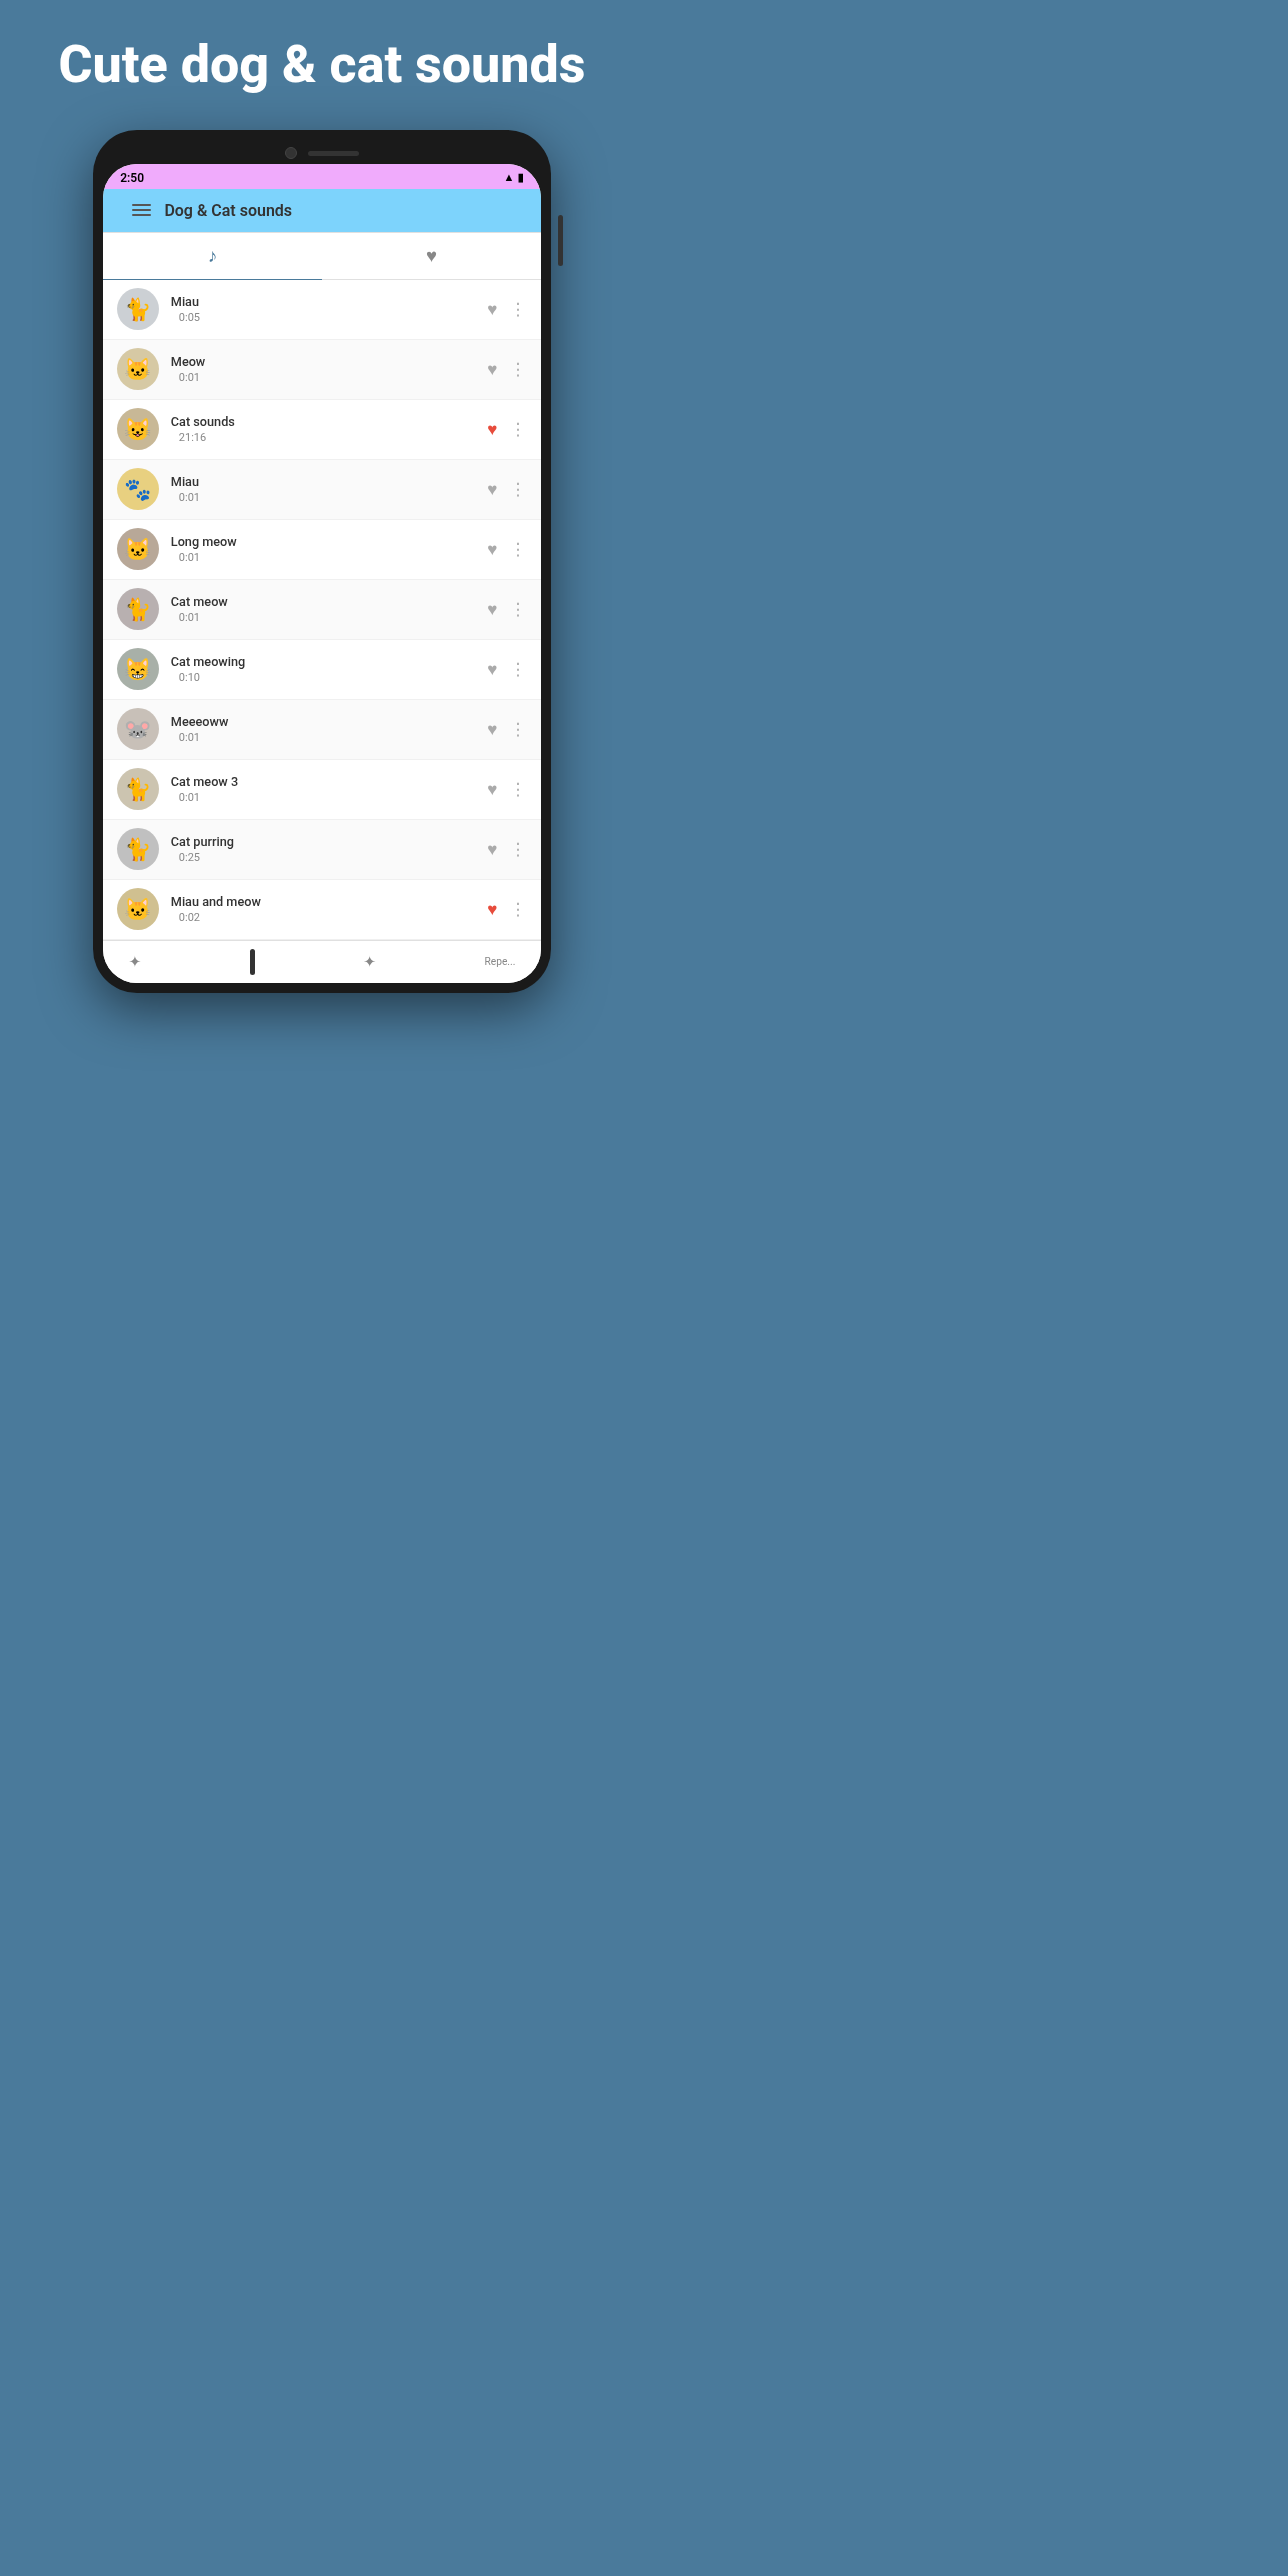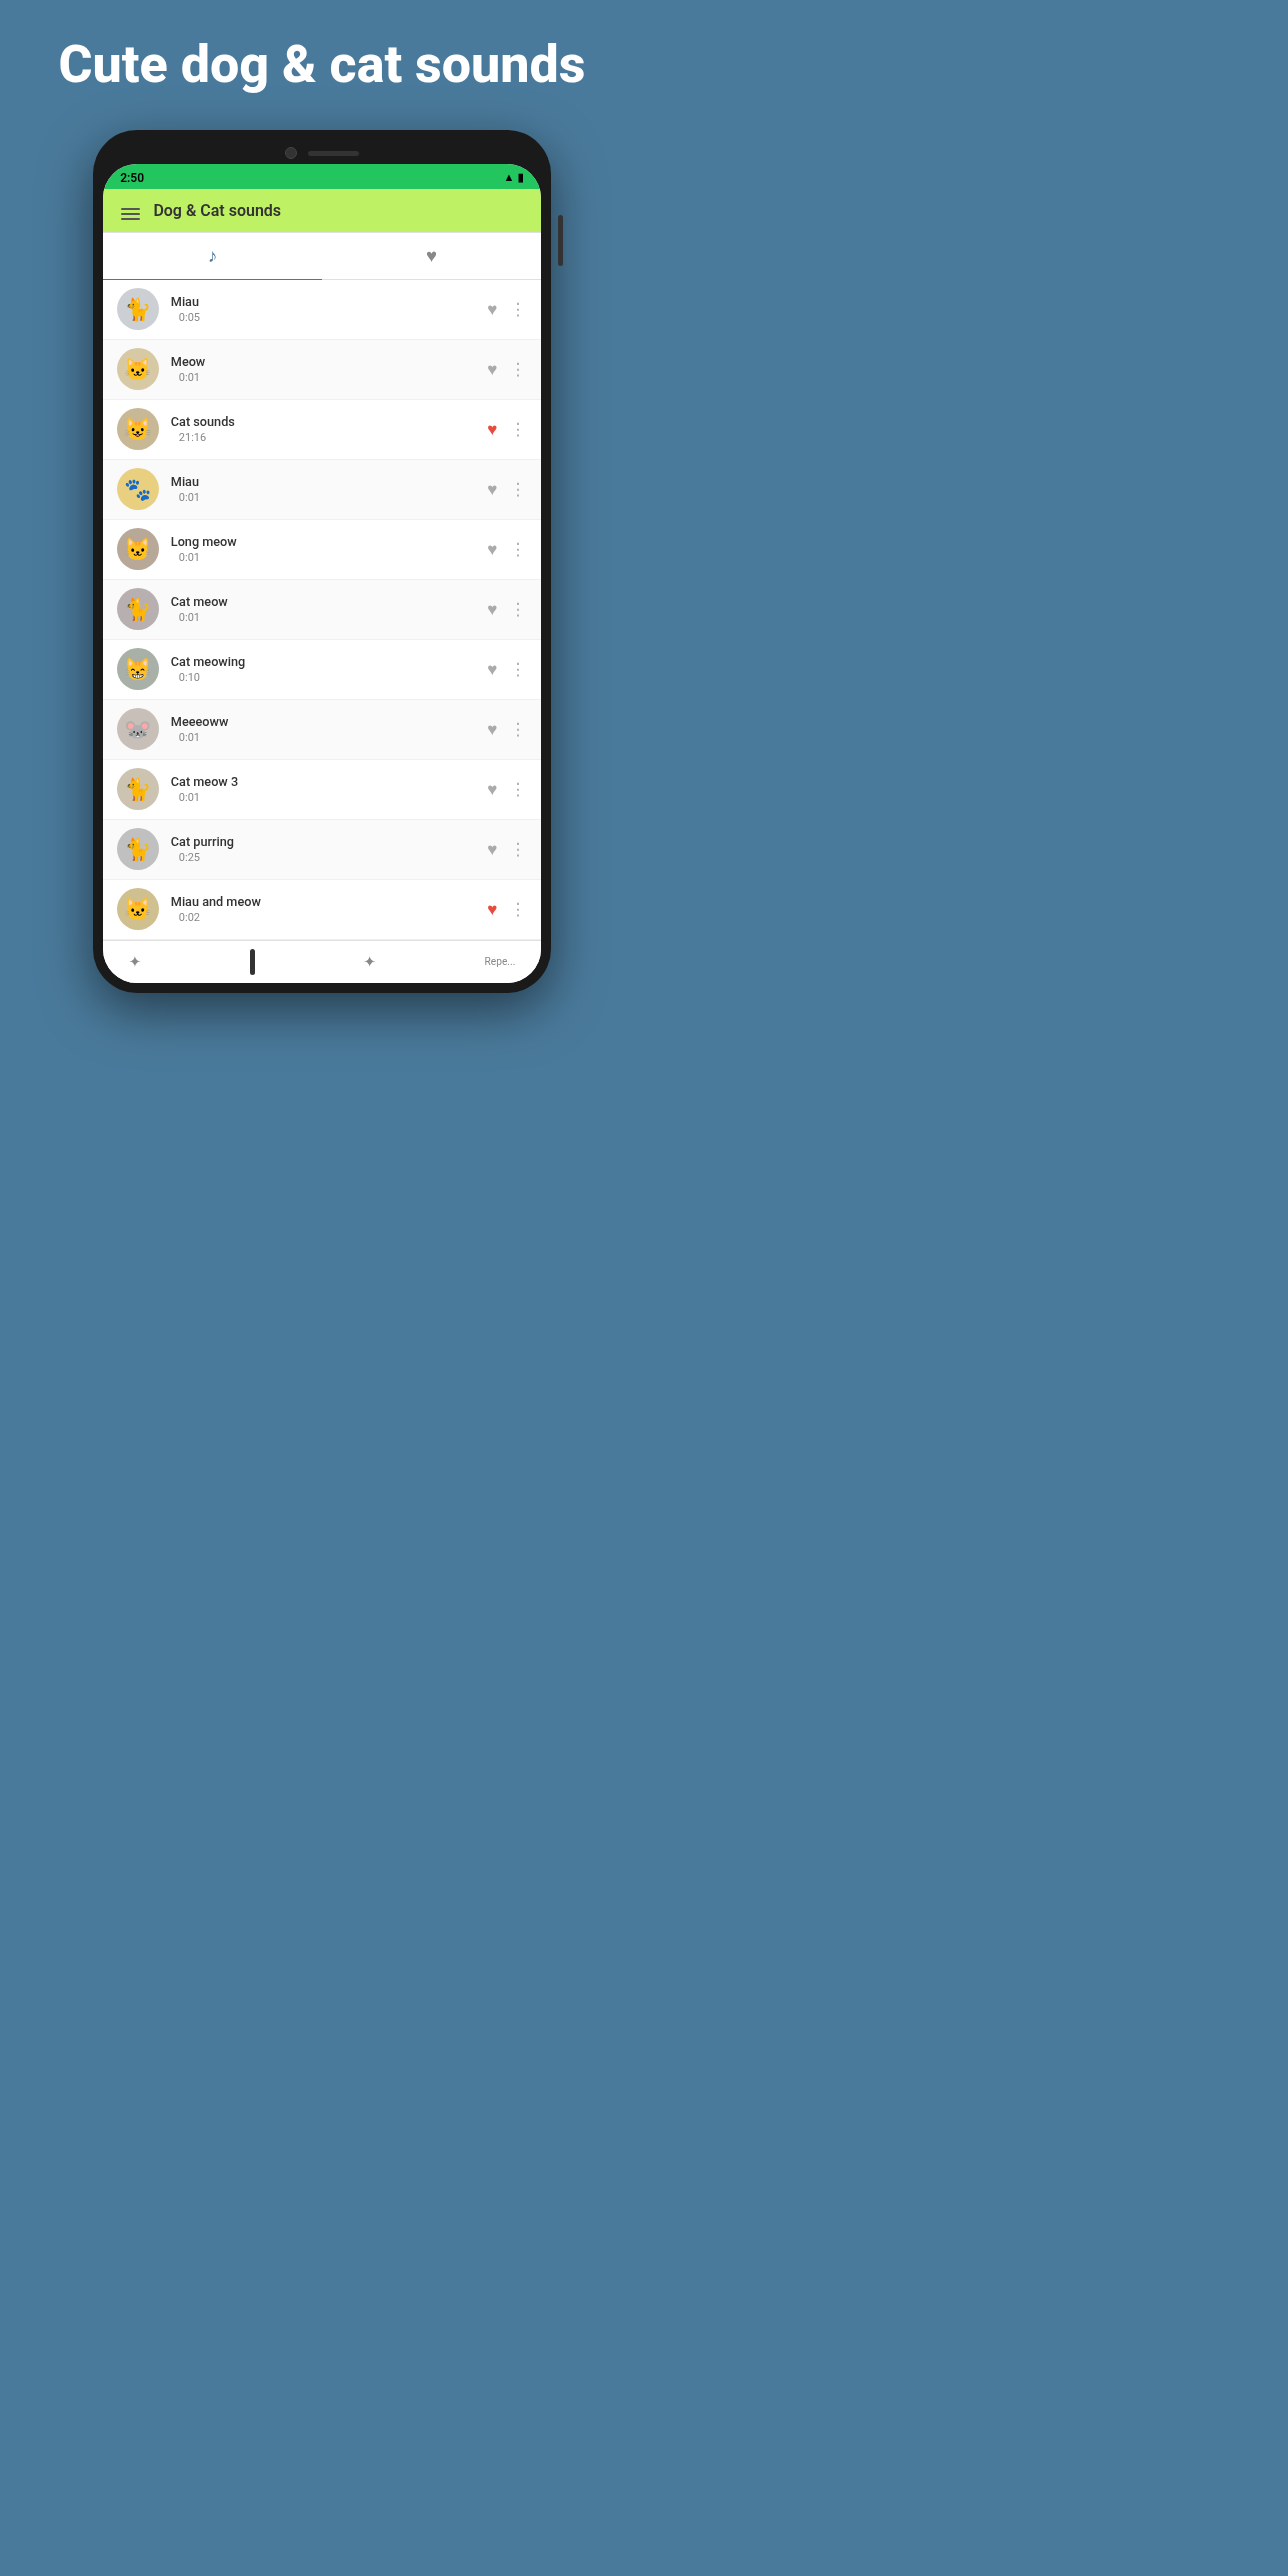--- a/index.html
+++ b/index.html
@@ -69,21 +69,21 @@
     }
 
     .phone-screen {
       background: #f5f5f5;
       border-radius: 34px;
       overflow: hidden;
       min-height: 763px;
     }
 
     .status-bar {
-      background: #22c55e;
+      background: #f0abfc;
       display: flex;
       justify-content: space-between;
       align-items: flex-start;
       padding: 6.8px 17px 3.4px;
       font-size: 11px;
       font-weight: 600;
     }
 
     .status-time {
       font-size: 12px;
@@ -91,24 +91,24 @@
     }
 
     .status-icons {
       display: flex;
       align-items: center;
       gap: 3.4px;
       font-size: 11px;
     }
 
     .app-bar {
-      background: #bef264;
-      display: flex;
-      align-items: flex-end;
-      padding: 12px 18px;
+      background: #7dd3fc;
+      display: flex;
+      align-items: center;
+      padding: 12px 29px;
       border-bottom: 0.8px solid #e0e0e0;
       gap: 13.6px;
     }
 
     .app-bar-title {
       font-size: 16px;
       font-weight: 600;
       color: #333;
     }
 

